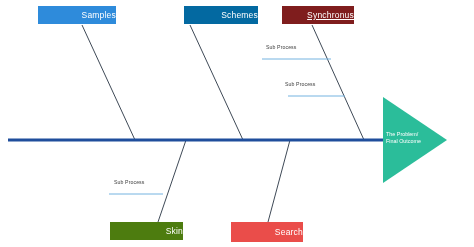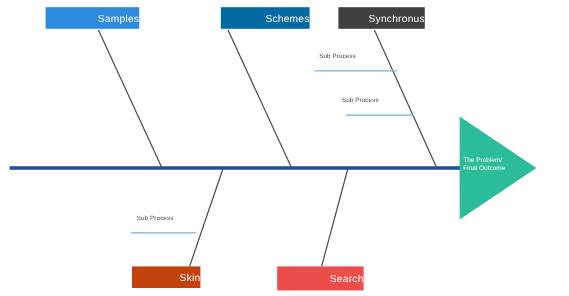--- a/index.html
+++ b/index.html
@@ -71,24 +71,24 @@
     <polygon id="outcome-arrow" points="383,97 383,183 447,140" fill="#2bbd9a"></polygon>
   </svg>
 
   <div id="boxes-layer">
       <div class="cat-box" style="left: 38px; top: 6px; width: 78px; height: 18px; background: rgb(46, 139, 219);">
         <span>Samples</span>
       </div>
       <div class="cat-box" style="left: 148px; top: 6px; width: 74px; height: 18px; background: #0369a1; margin-left: 36px;">
         <span>Schemes</span>
       </div>
-      <div class="cat-box" style="left: 282px; top: 6px; width: 72px; height: 18px; background: #404040;">
+      <div class="cat-box" style="left: 282px; top: 6px; width: 72px; height: 18px; background: #7f1d1d; text-decoration: underline;">
         <span>Synchronus</span>
       </div>
-      <div class="cat-box" style="left: 110px; top: 222px; width: 57px; height: 18px; background: #c2410c;">
+      <div class="cat-box" style="left: 110px; top: 222px; width: 73px; height: 18px; background: #4d7c0f;">
         <span>Skin</span>
       </div>
       <div class="cat-box" style="left: 231px; top: 222px; width: 72px; height: 20px; background: rgb(234, 77, 74);">
         <span>Search</span>
       </div>
     </div>
   <div id="subs-layer">
       <div class="sub-label" style="left: 266px; top: 44px;">Sub Process</div>
       <div class="sub-label" style="left: 285px; top: 81px;">Sub Process</div>
       <div class="sub-label" style="left: 114px; top: 179px;">Sub Process</div>

